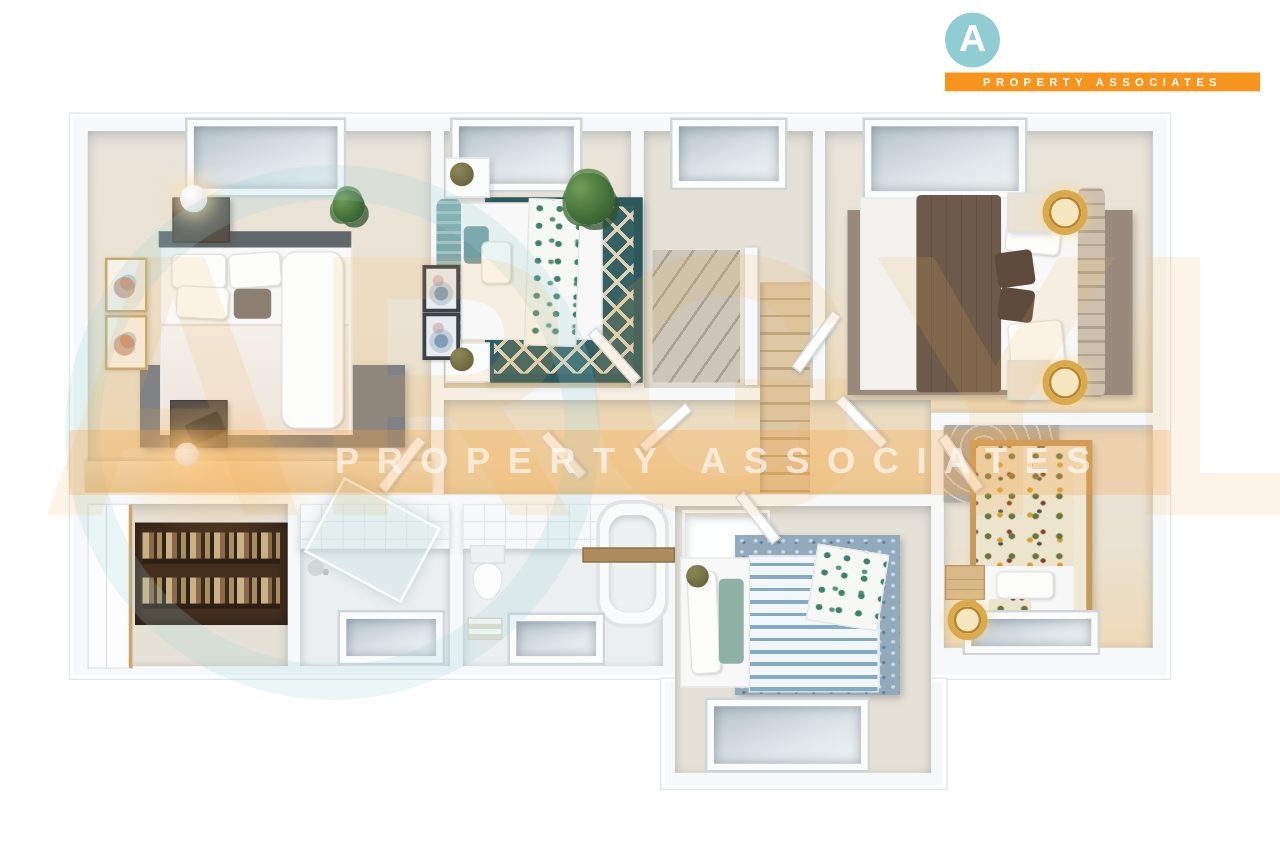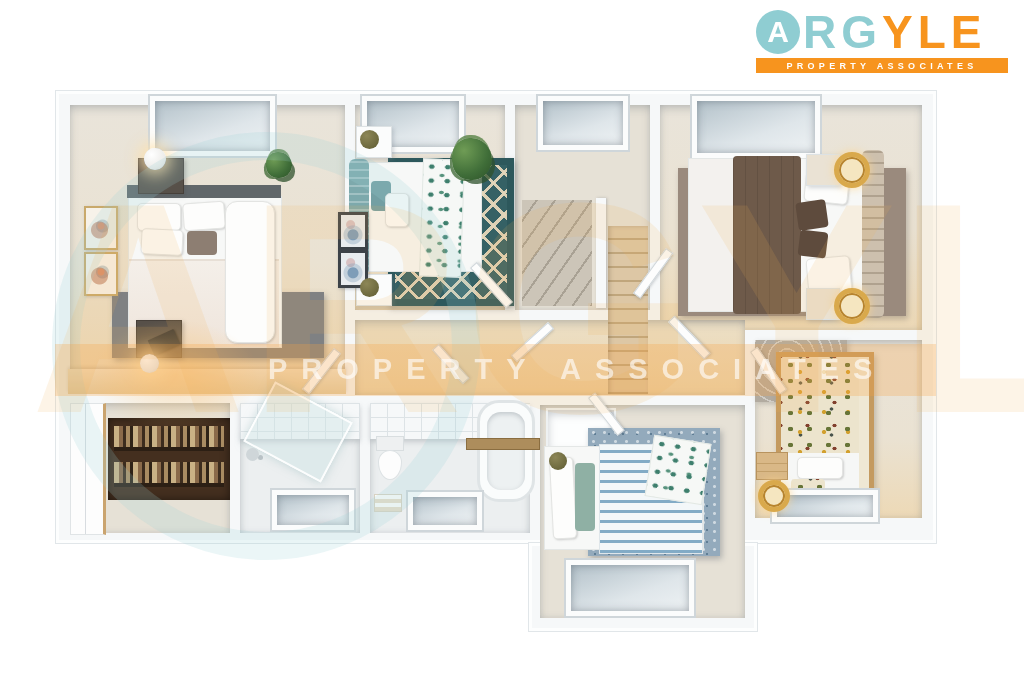--- a/index.html
+++ b/index.html
@@ -118,21 +118,20 @@
 </head>
 <body>
 
 <div class="stage">
 
   <div class="logo">
     <div class="logo-row">
       <div class="logo-mark">
         <span>A</span>
       </div>
-      <div class="logo-name"><span class="lt">RG</span><span class="lo">YLE</span></div>
     </div>
     <div class="logo-banner">PROPERTY ASSOCIATES</div>
   </div>
 
   <div class="slab" style="left:55px;top:90px;width:880px;height:452px;"></div>
   <div class="slab" style="left:528px;top:542px;width:228px;height:88px;"></div>
 
   <div class="floor carpet" style="left:70px;top:105px;width:275px;height:288px;"></div>
   <div class="floor carpet" style="left:355px;top:105px;width:150px;height:205px;"></div>
   <div class="floor carpet-plain" style="left:515px;top:105px;width:135px;height:205px;"></div>

